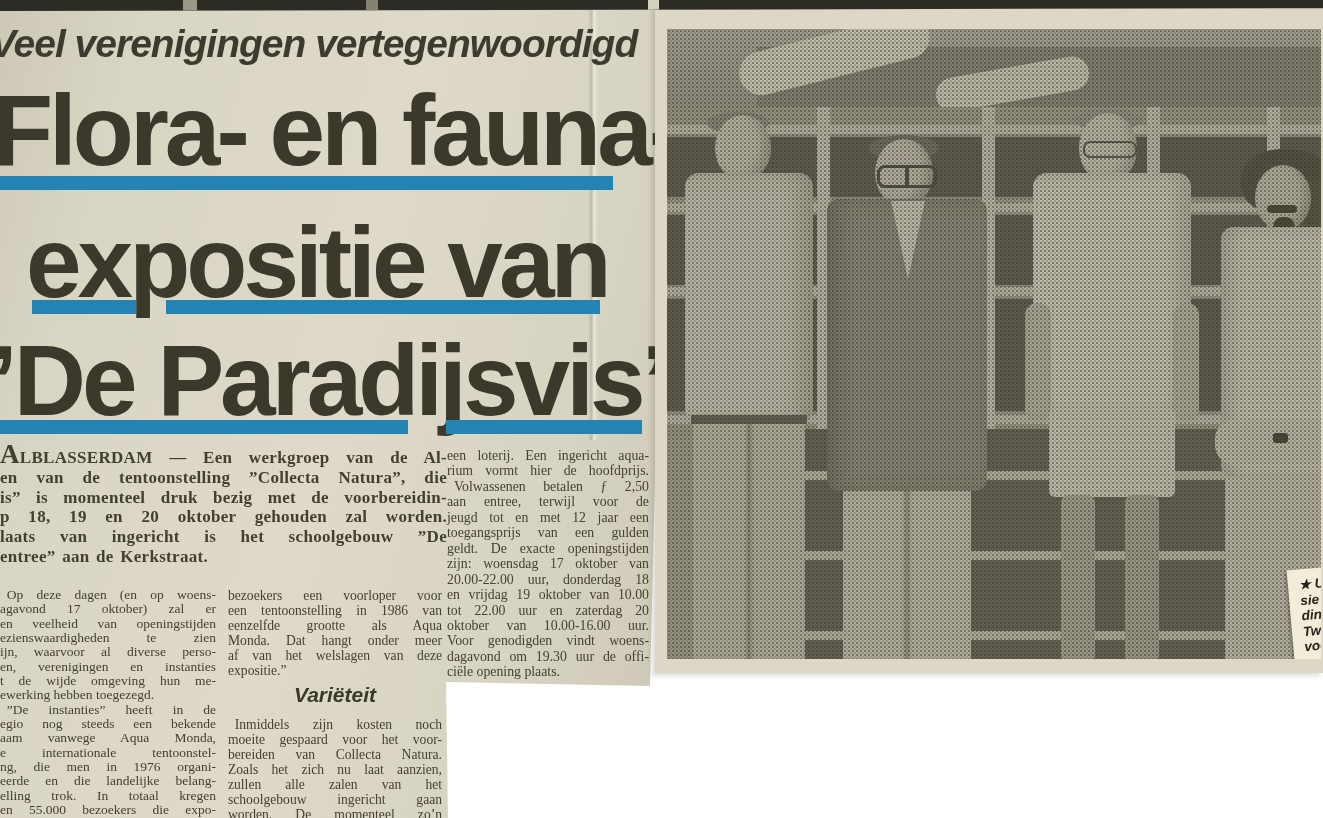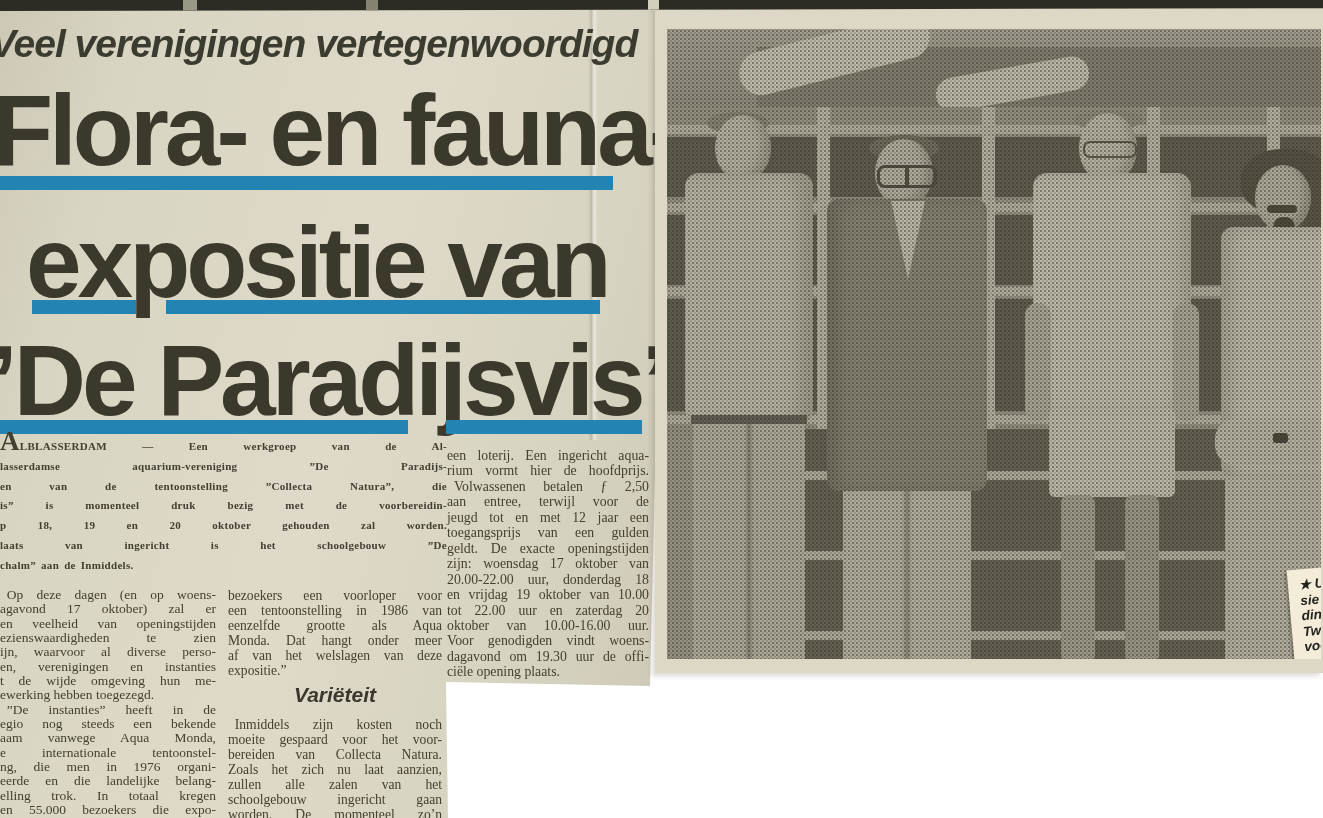--- a/index.html
+++ b/index.html
@@ -35,22 +35,22 @@
   .bar1{left:0;top:176px;width:613px;}
   .bar2a{left:32px;top:300px;width:104px;}
   .bar2b{left:166px;top:300px;width:434px;}
   .bar3a{left:0;top:420px;width:408px;}
   .bar3b{left:446px;top:420px;width:196px;}
 
   
   .tline{text-align:justify;text-align-last:justify;}
   .flushlast > .tline:last-child{text-align-last:left;}
 
-  .lead{position:absolute;left:0;top:432px;width:447px;
-        font-weight:700;font-size:11px;line-height:19.8px;
+  .lead{position:absolute;left:0;top:445px;width:447px;
+        font-weight:700;font-size:17px;line-height:19.8px;
         letter-spacing:0.3px;word-spacing:2px;color:#433f31;}
   .lead .tline:first-child::first-letter{font-size:27px;}
 
   .col{position:absolute;color:#45412f;}
   .col1{left:0;top:588px;width:216px;font-size:13.5px;line-height:14.35px;}
   .col2{left:228px;top:588px;width:214px;font-size:13.6px;line-height:15.1px;}
   .col3{left:447px;top:448px;width:202px;font-size:13.8px;line-height:15.45px;}
 
   .subhead{margin:8px 0 6px 0;height:24px;text-align:center;text-align-last:center;
            font-family:"Liberation Sans",sans-serif;font-style:italic;font-weight:700;
@@ -147,26 +147,25 @@
     <div class="bar bar1"></div>
     <div class="hl hl2">expositie van</div>
     <div class="bar bar2a"></div>
     <div class="bar bar2b"></div>
     <div class="hl hl3">’De Paradijsvis’</div>
     <div class="bar bar3a"></div>
     <div class="bar bar3b"></div>
 
     <div class="lead flushlast">
         <div class="tline">ALBLASSERDAM — Een werkgroep van de Al-</div>
-        <div class="tline">lasserdamse aquarium-vereniging ”De Paradijs-</div>
         <div class="tline">en van de tentoonstelling ”Collecta Natura”, die</div>
         <div class="tline">is” is momenteel druk bezig met de voorbereidin-</div>
         <div class="tline">p 18, 19 en 20 oktober gehouden zal worden.</div>
         <div class="tline">laats van ingericht is het schoolgebouw ”De</div>
-        <div class="tline">chalm” aan de Inmiddels.</div>
+        <div class="tline">entree” aan de Kerkstraat.</div>
       </div>
 
     <div class="col col1">
       <div class="flushlast">
           <div class="tline"> Op deze dagen (en op woens-</div>
           <div class="tline">agavond 17 oktober) zal er</div>
           <div class="tline">en veelheid van openingstijden</div>
           <div class="tline">ezienswaardigheden te zien</div>
           <div class="tline">ijn, waarvoor al diverse perso-</div>
           <div class="tline">en, verenigingen en instanties</div>

